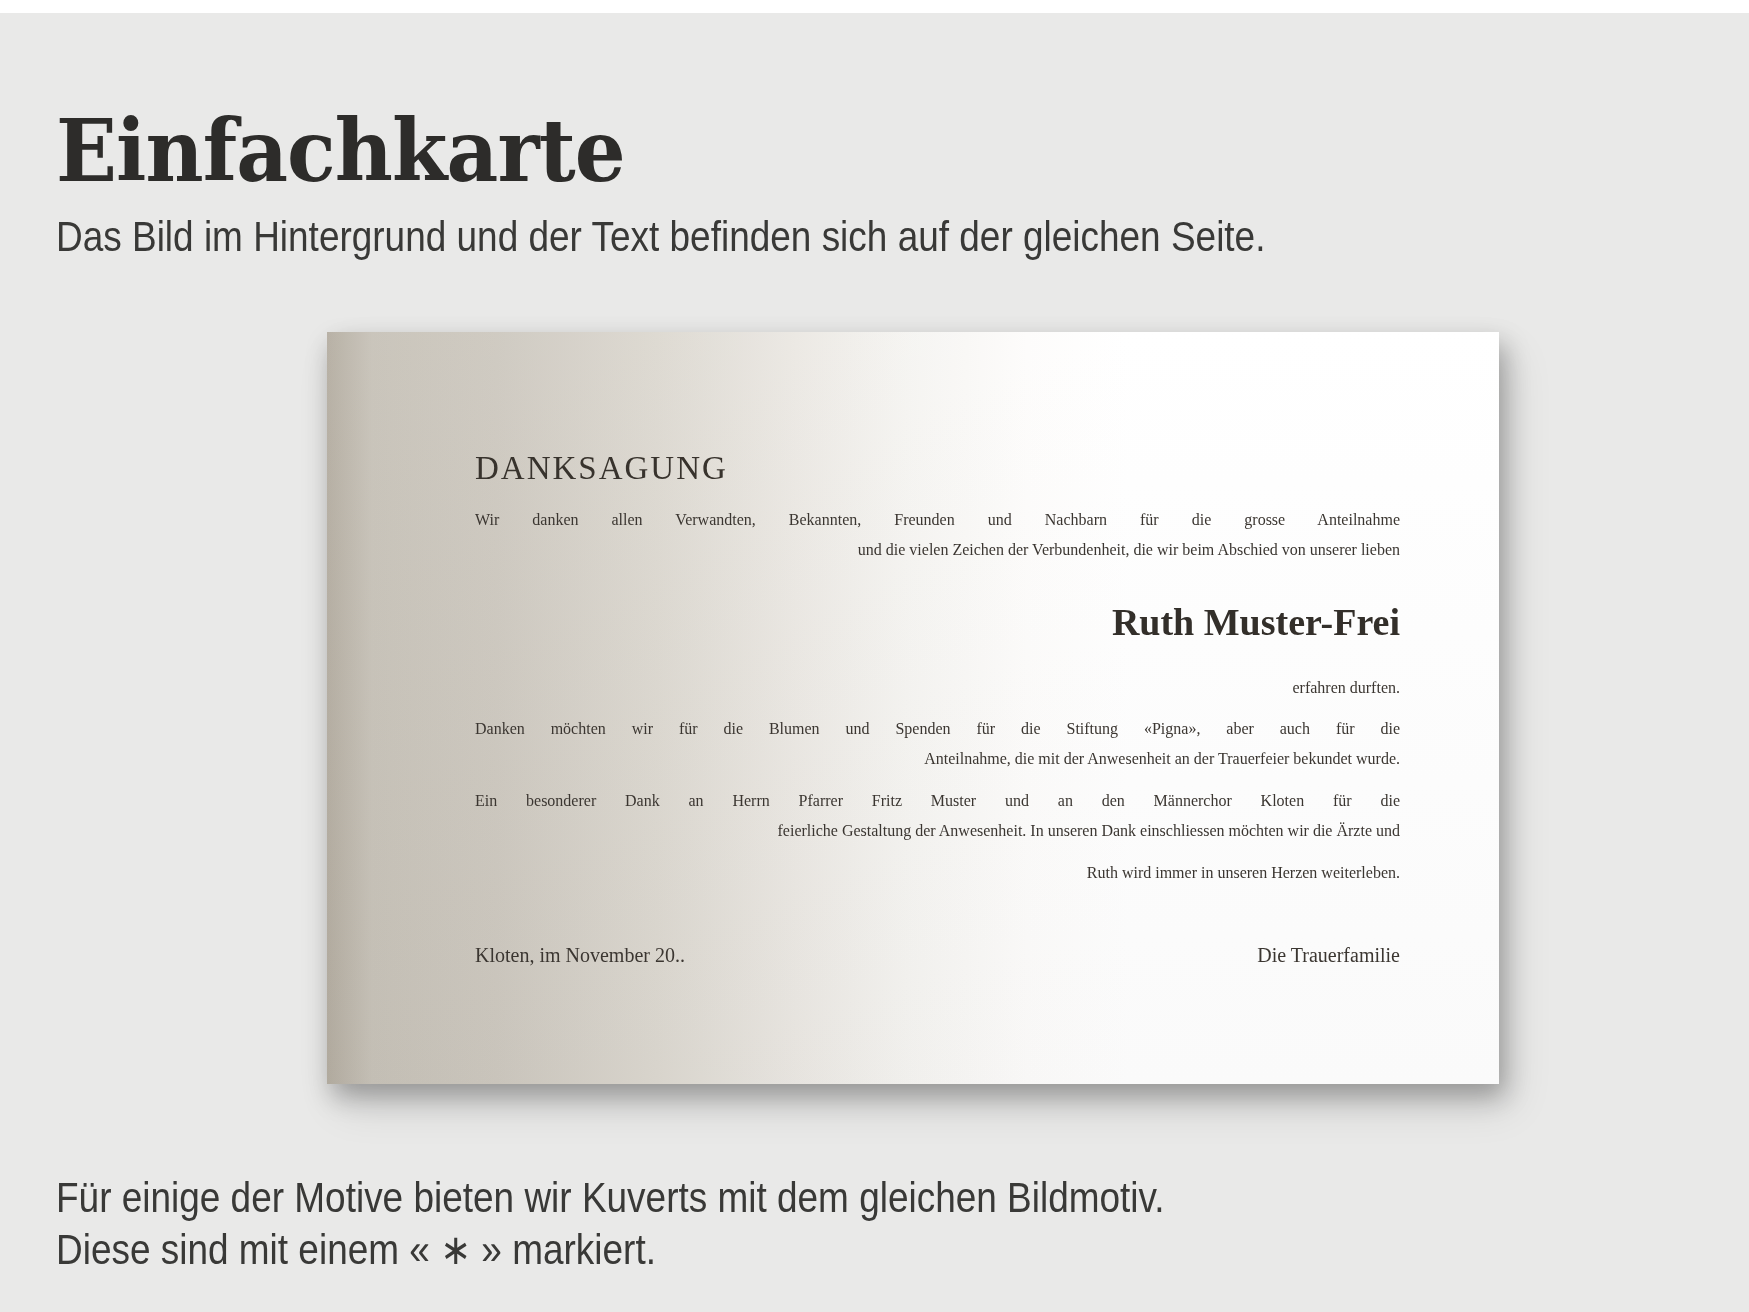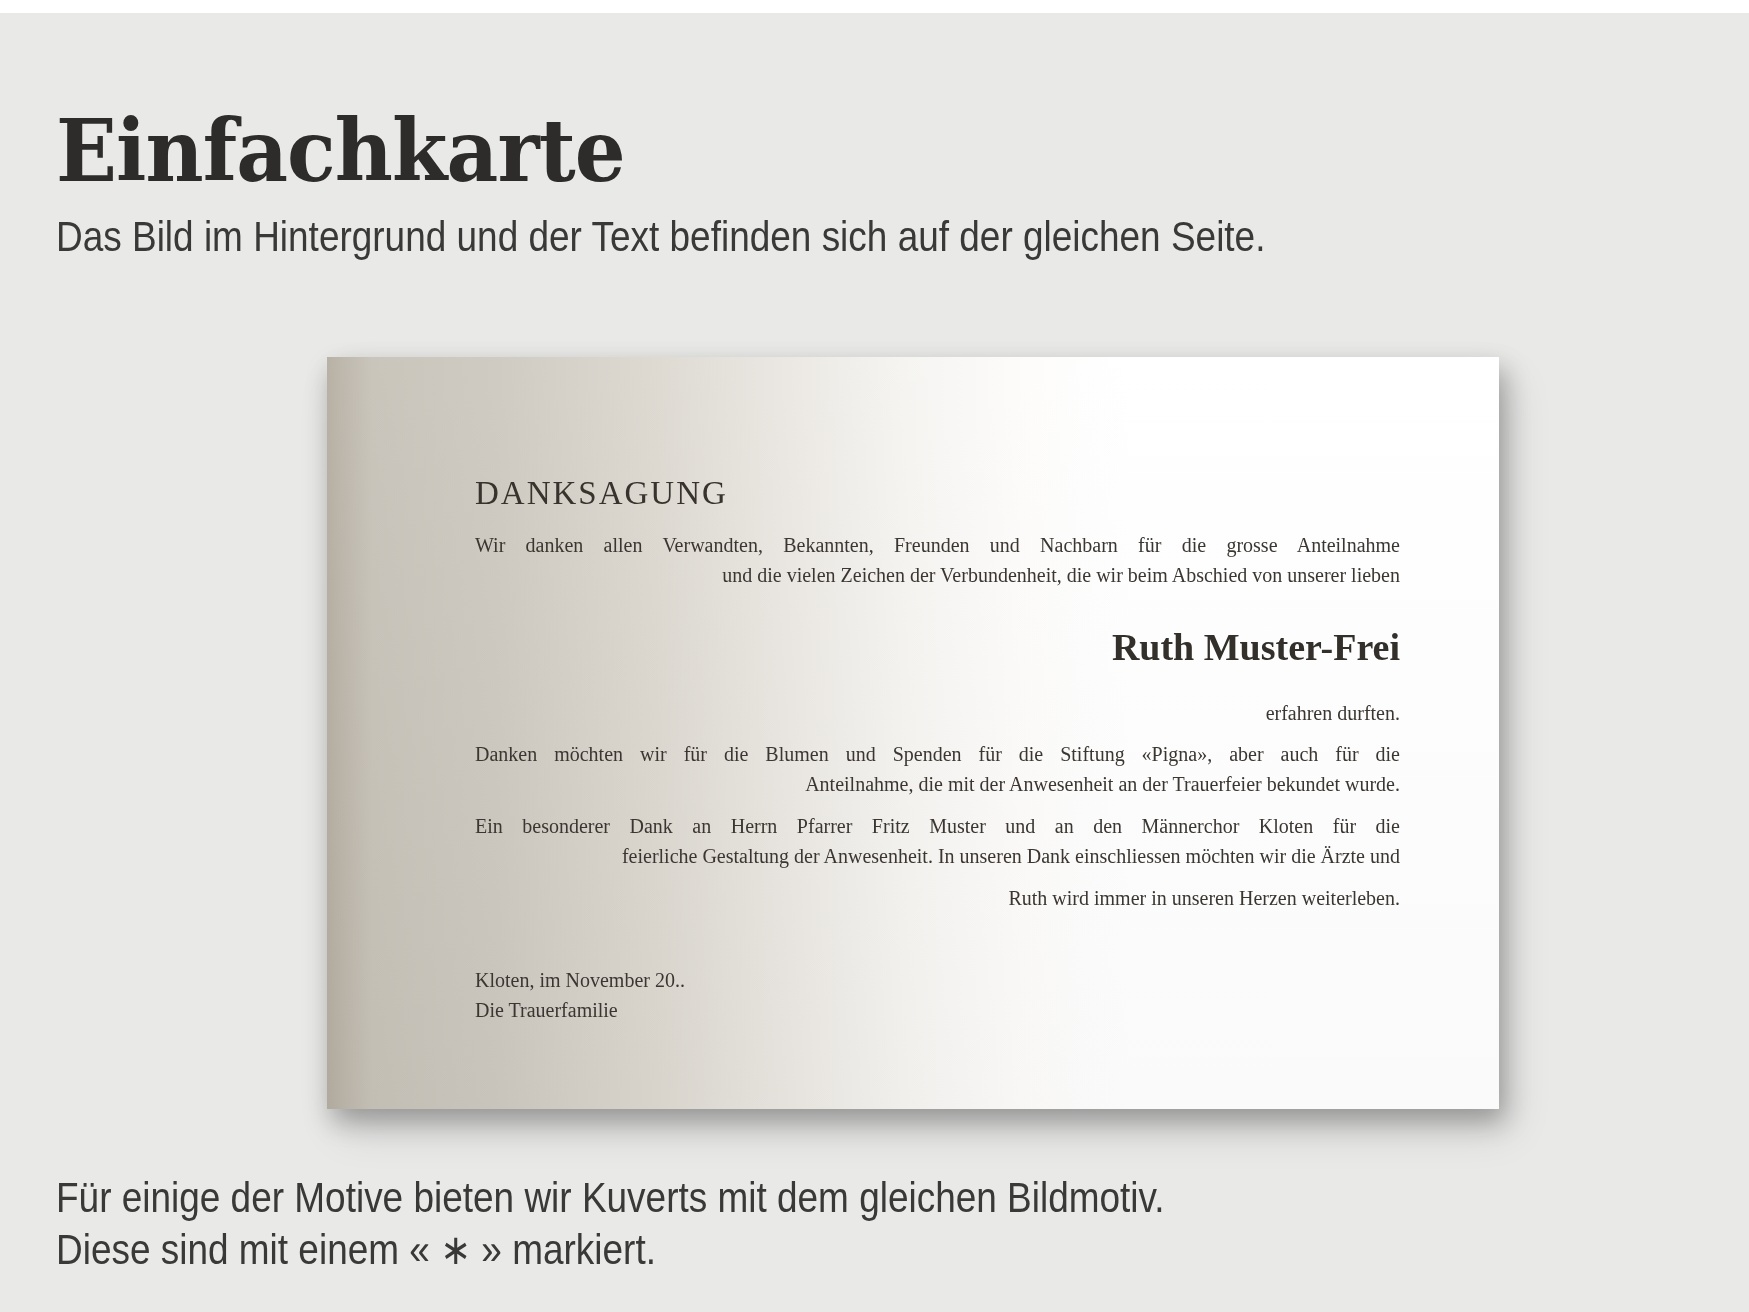--- a/index.html
+++ b/index.html
@@ -33,21 +33,21 @@
     white-space: nowrap;
   }
   .page-footer {
     position: absolute; left: 56px; top: 1172px;
     font-size: 42px; line-height: 52px;
     color: #393937;
     transform: scaleX(0.88); transform-origin: left top;
     white-space: nowrap;
   }
   .card {
-    position: absolute; left: 327px; top: 357px;
+    position: absolute; left: 327px; top: 332px;
     width: 1172px; height: 752px;
     background:
       linear-gradient(to bottom, rgba(255,255,255,0.05) 0%, rgba(0,0,0,0.02) 100%),
       linear-gradient(to right,
         #b4ada1 0px, #c7c2b8 45px, #cdc8bf 170px,
         #dcd8d0 330px, #ebe8e3 470px, #f5f4f1 580px,
         #fdfcfb 700px, #ffffff 800px);
     box-shadow: 5px 12px 24px rgba(0,0,0,0.28), 12px 22px 40px rgba(0,0,0,0.12);
   }
   .card-content {
@@ -57,38 +57,38 @@
   }
   .card-heading {
     margin: 119px 0 0 0;
     font-size: 33px; line-height: 1.05;
     letter-spacing: 2px;
     font-weight: 400;
     color: #38332d;
   }
   .card-par {
     margin: 11px 0 0 0;
-    font-size: 20px; line-height: 30px;
+    font-size: 16px; line-height: 30px;
   }
   .card-par .line { text-align: right; }
   .card-par .line:not(:last-child) { text-align: justify; text-align-last: justify; }
   .card-par.first { margin-top: 19px; }
   .card-par.after-name { margin-top: 28px; margin-left: 35px; }
   .card-par.spaced { margin-top: 12px; }
   .deceased-name {
     margin: 34px 0 0 0;
     font-size: 38px; line-height: 46px;
     font-weight: 700;
     text-align: right;
     color: #332f2a;
   }
   .card-footer {
     margin-top: 52px;
     display: flex; justify-content: space-between;
-    font-size: 20px; line-height: 30px; flex-direction: column;
+    font-size: 20px; line-height: 30px;
   }
 </style>
 </head>
 <body>
 
 <div class="top-bar"></div>
 
 <h1 class="page-title">Einfachkarte</h1>
 
 <div class="page-subtitle">Das Bild im Hintergrund und der Text befinden sich auf der gleichen Seite.</div>

